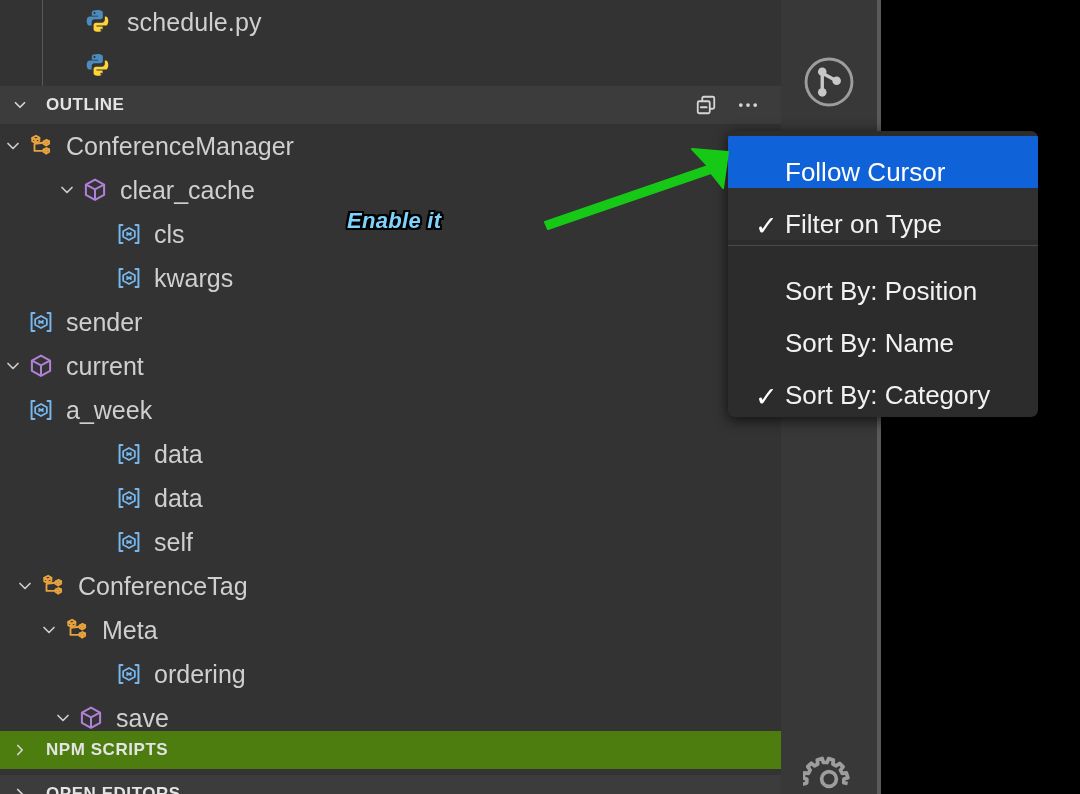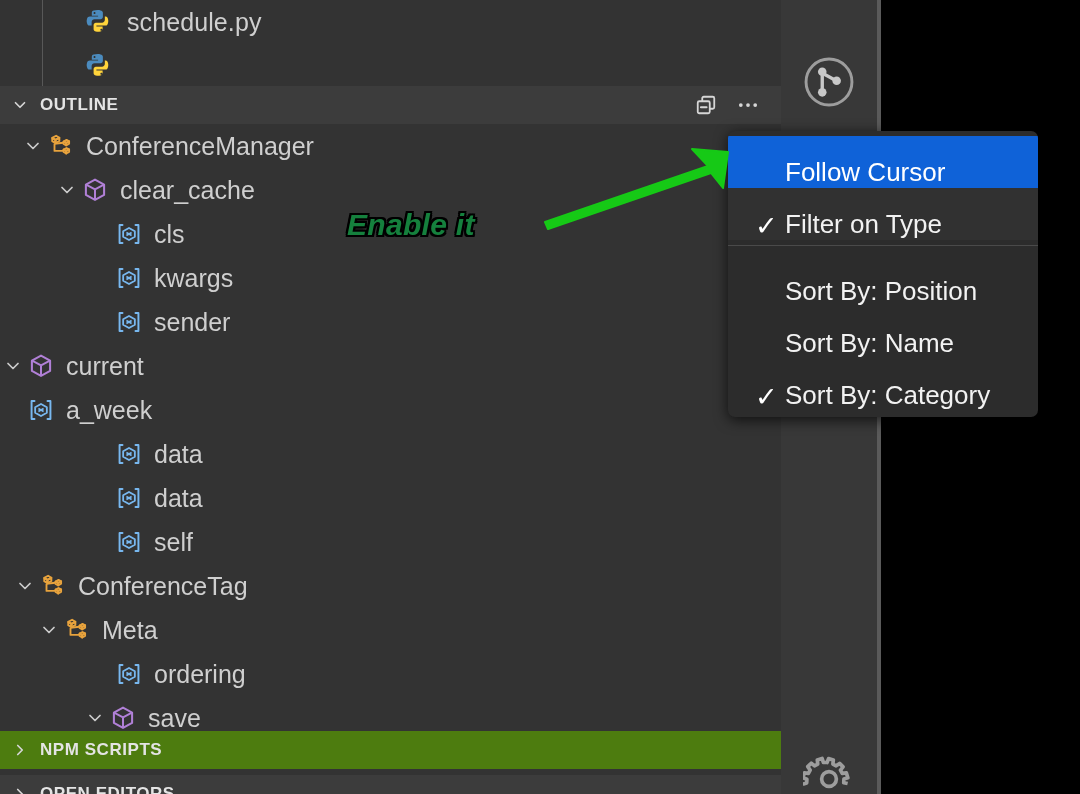--- a/index.html
+++ b/index.html
@@ -97,21 +97,21 @@
   .section-header.npm     { top: 731px; background:#4d7c0f; }
   .section-header.open-editors { top: 775px; background:#3c3c3c; }
 
   .sec-twisty {
     margin-left: 10px;
     width: 20px; height: 20px;
     flex: 0 0 auto;
     display: flex; align-items: center; justify-content: center;
   }
   .sec-title {
-    margin-left: 10px;
+    margin-left: 16px;
     font-size: 17px;
     font-weight: bold;
     color: #e4e4e4;
     letter-spacing: .55px;
   }
   .sec-actions {
     margin-left: auto;
     display: flex;
     align-items: center;
     gap: 4px;
@@ -208,24 +208,24 @@
     height: 1px;
     background: #4a4a4a;
     margin: 5px 0 4px 0;
   }
   .menu-spacer { height: 5px; }
 
   
   .anno-text {
     position: absolute;
     left: 347px; top: 208px;
-    font-size: 30px;
+    font-size: 22px;
     font-weight: bold;
     font-style: italic;
-    color: #15803d;
+    color: #7dd3fc;
     letter-spacing: .3px;
     text-shadow:
        2px 0 0 #000, -2px 0 0 #000, 0 2px 0 #000, 0 -2px 0 #000,
        2px 2px 0 #000, -2px 2px 0 #000, 2px -2px 0 #000, -2px -2px 0 #000;
     z-index: 40;
   }
   .anno-arrow {
     position: absolute;
     left: 520px; top: 135px;
     width: 220px; height: 110px;
@@ -282,21 +282,21 @@
           <svg width="24" height="24" viewBox="0 0 16 16">
             <circle cx="3.2" cy="8" r="1.25" fill="#d6d6d6"></circle>
             <circle cx="8" cy="8" r="1.25" fill="#d6d6d6"></circle>
             <circle cx="12.8" cy="8" r="1.25" fill="#d6d6d6"></circle>
           </svg>
         </span>
       </span>
     </div>
 
     <div class="tree" id="outline-tree">
-        <div class="tree-row" style="padding-left: 20px;">
+        <div class="tree-row" style="">
           <span class="twisty">
             <svg width="20" height="20" viewBox="0 0 16 16">
               <path d="M4 6l4 4 4-4" fill="none" stroke="#cccccc" stroke-width="1.4" stroke-linecap="round" stroke-linejoin="round"></path>
             </svg>
           </span>
           <span class="sym-icon">
             <svg width="26" height="26" viewBox="0 0 16 16">
               <g fill="none" stroke="#e8a33d" stroke-width="1.15" stroke-linejoin="round">
                 <path d="M2.6 3.0 L5.0 1.7 L7.0 2.9 L4.6 4.2 Z"></path>
                 <path d="M2.6 3.0 L2.6 5.0 L4.6 6.2 L4.6 4.2 Z"></path>
@@ -359,21 +359,21 @@
               </g>
               <g fill="none" stroke="#78b8f0" stroke-width="1.1" stroke-linejoin="round">
                 <path d="M8 4.3 L11.6 6.3 L11.6 9.7 L8 11.7 L4.4 9.7 L4.4 6.3 Z"></path>
                 <path d="M6.4 7.1 L9.6 8.9"></path>
                 <path d="M9.6 7.1 L6.4 8.9"></path>
               </g>
             </svg>
           </span>
           <span class="tree-label">kwargs</span>
         </div>
-        <div class="tree-row" style="padding-left: 88px;">
+        <div class="tree-row" style="">
           <span class="twisty empty"></span>
           <span class="sym-icon">
             <svg width="26" height="26" viewBox="0 0 16 16">
               <g fill="none" stroke="#78b8f0" stroke-width="1.2" stroke-linecap="round" stroke-linejoin="round">
                 <path d="M4.0 2.5 L2.2 2.5 L2.2 13.5 L4.0 13.5"></path>
                 <path d="M12.0 2.5 L13.8 2.5 L13.8 13.5 L12.0 13.5"></path>
               </g>
               <g fill="none" stroke="#78b8f0" stroke-width="1.1" stroke-linejoin="round">
                 <path d="M8 4.3 L11.6 6.3 L11.6 9.7 L8 11.7 L4.4 9.7 L4.4 6.3 Z"></path>
                 <path d="M6.4 7.1 L9.6 8.9"></path>
@@ -529,21 +529,21 @@
               </g>
               <g fill="none" stroke="#78b8f0" stroke-width="1.1" stroke-linejoin="round">
                 <path d="M8 4.3 L11.6 6.3 L11.6 9.7 L8 11.7 L4.4 9.7 L4.4 6.3 Z"></path>
                 <path d="M6.4 7.1 L9.6 8.9"></path>
                 <path d="M9.6 7.1 L6.4 8.9"></path>
               </g>
             </svg>
           </span>
           <span class="tree-label">ordering</span>
         </div>
-        <div class="tree-row" style="padding-left: 82px;">
+        <div class="tree-row" style="padding-left: 50px;">
           <span class="twisty">
             <svg width="20" height="20" viewBox="0 0 16 16">
               <path d="M4 6l4 4 4-4" fill="none" stroke="#cccccc" stroke-width="1.4" stroke-linecap="round" stroke-linejoin="round"></path>
             </svg>
           </span>
           <span class="sym-icon">
             <svg width="26" height="26" viewBox="0 0 16 16">
               <g fill="none" stroke="#b180d7" stroke-width="1.25" stroke-linejoin="round">
                 <path d="M8 1.6 L13.6 4.7 L13.6 11.0 L8 14.1 L2.4 11.0 L2.4 4.7 Z"></path>
                 <path d="M8 7.6 L13.5 4.7"></path>

